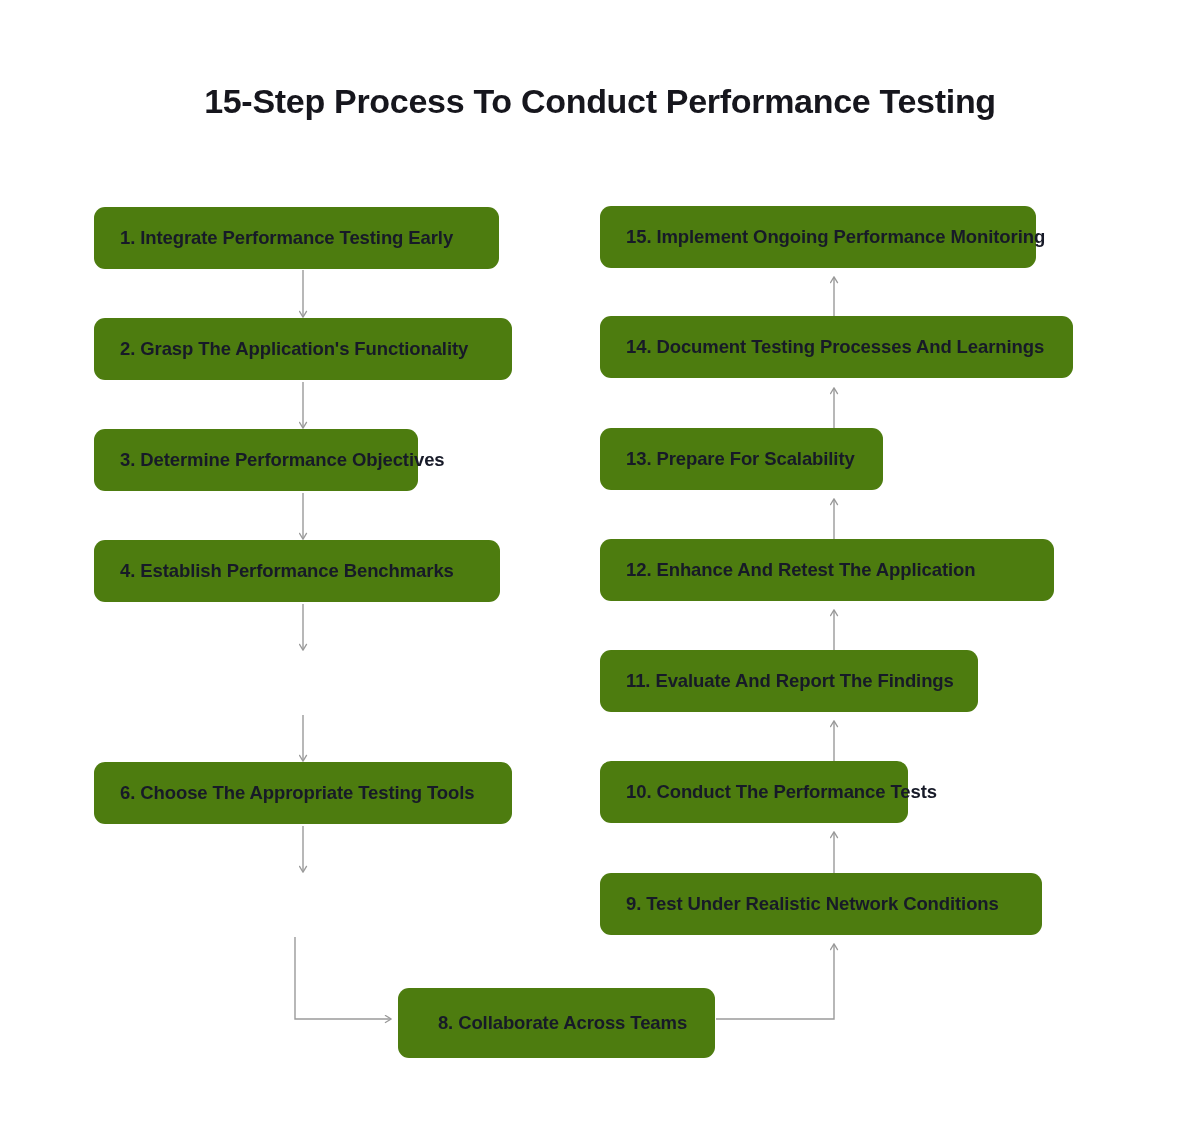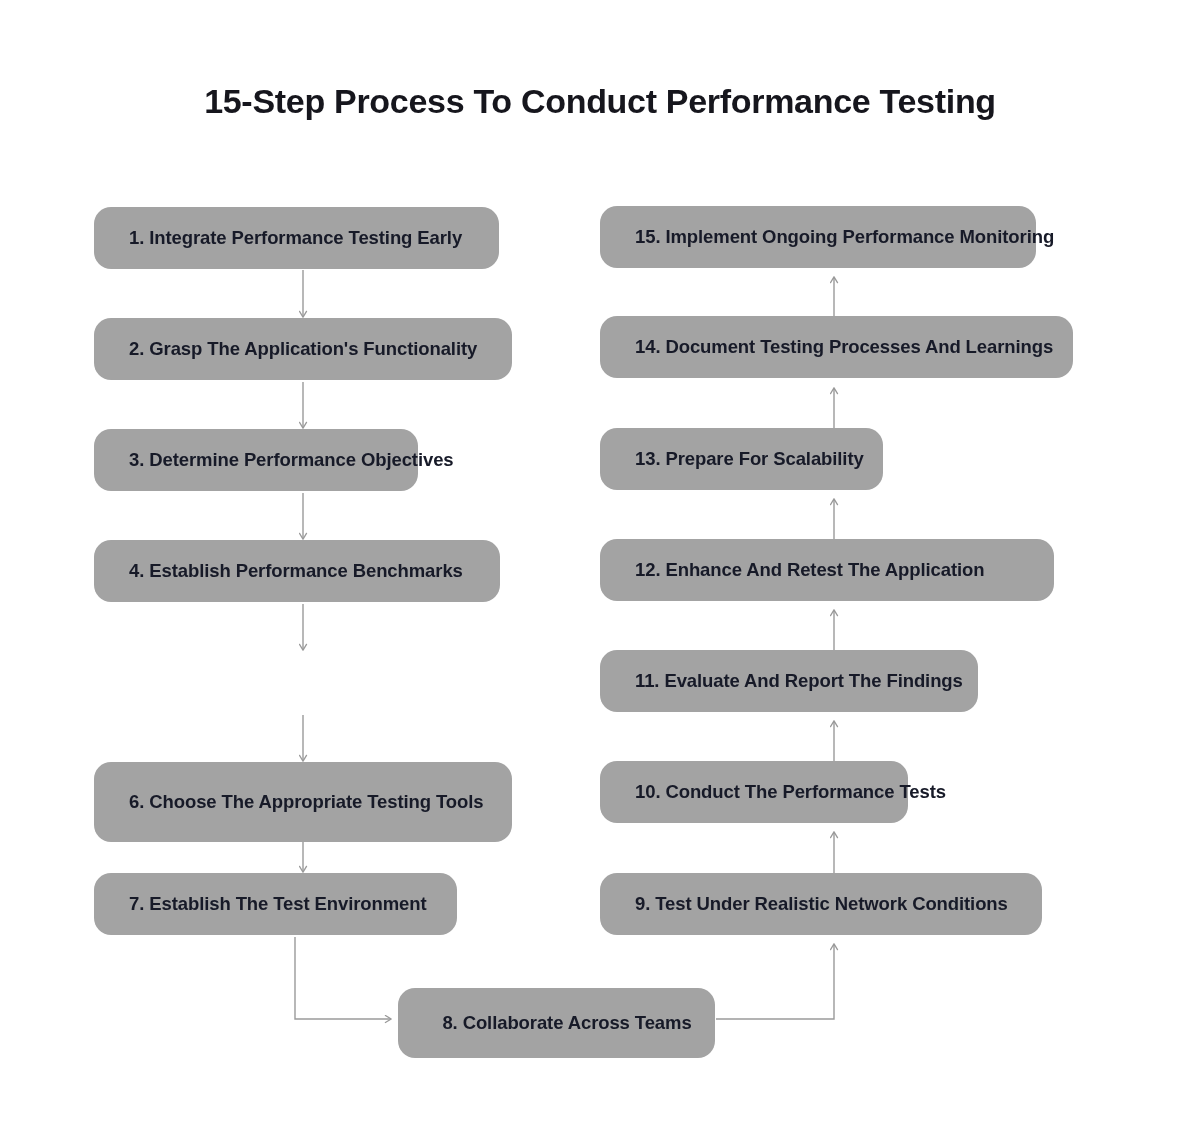--- a/index.html
+++ b/index.html
@@ -28,26 +28,26 @@
     width: 1200px;
     text-align: center;
     font-size: 34px;
     font-weight: bold;
     color: #16161d;
     letter-spacing: -0.3px;
     font-family: "Liberation Sans", sans-serif;
   }
   .node {
     position: absolute;
-    background: #a3a3a3;
-    border-radius: 17px;
+    background: #4d7c0f;
+    border-radius: 11px;
     display: flex;
     align-items: center;
     box-sizing: border-box;
-    padding-left: 35px;
+    padding-left: 26px;
     padding-right: 14px;
   }
   .node .label {
     font-size: 18.5px;
     font-weight: 600;
     color: #171a28;
     white-space: nowrap;
     line-height: 1.15;
     letter-spacing: -0.1px;
   }
@@ -116,27 +116,24 @@
 
   <div class="node" style="left:94px; top:429px; width:324px; height:62px;">
     <span class="label">3.  Determine Performance Objectives</span>
   </div>
 
   <div class="node" style="left:94px; top:540px; width:406px; height:62px;">
     <span class="label">4.  Establish Performance Benchmarks</span>
   </div>
 
 
-  <div class="node" style="left:94px; top:762px; width:418px; height:80px;">
+  <div class="node" style="left:94px; top:762px; width:418px; height:62px;">
     <span class="label">6. Choose The Appropriate Testing Tools</span>
   </div>
 
-  <div class="node" style="left:94px; top:873px; width:363px; height:62px;">
-    <span class="label">7. Establish The Test Environment</span>
-  </div>
 
   <div class="node center" style="left:398px; top:988px; width:317px; height:70px;">
     <span class="label">8. Collaborate Across Teams</span>
   </div>
 
   <div class="node" style="left:600px; top:206px; width:436px; height:62px;">
     <span class="label">15.  Implement Ongoing Performance Monitoring</span>
   </div>
 
   <div class="node" style="left:600px; top:316px; width:473px; height:62px;">

